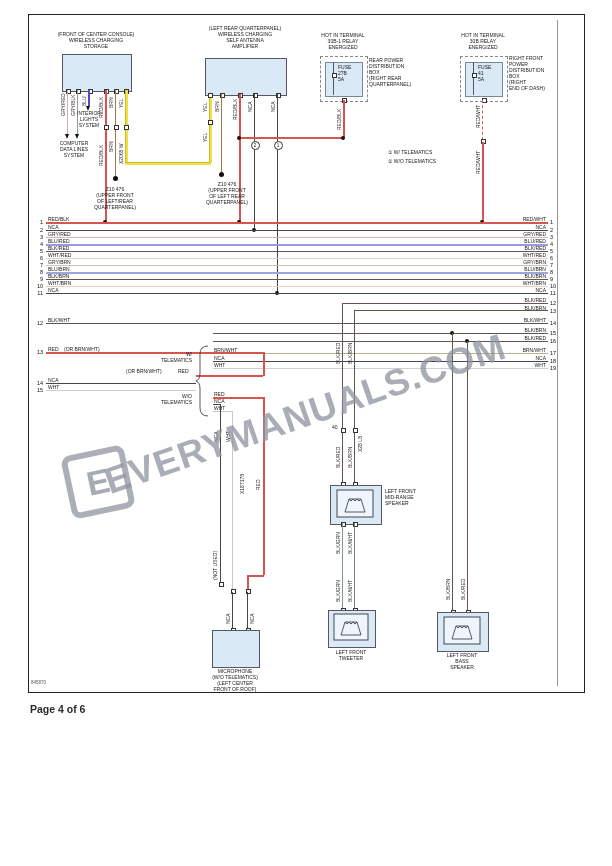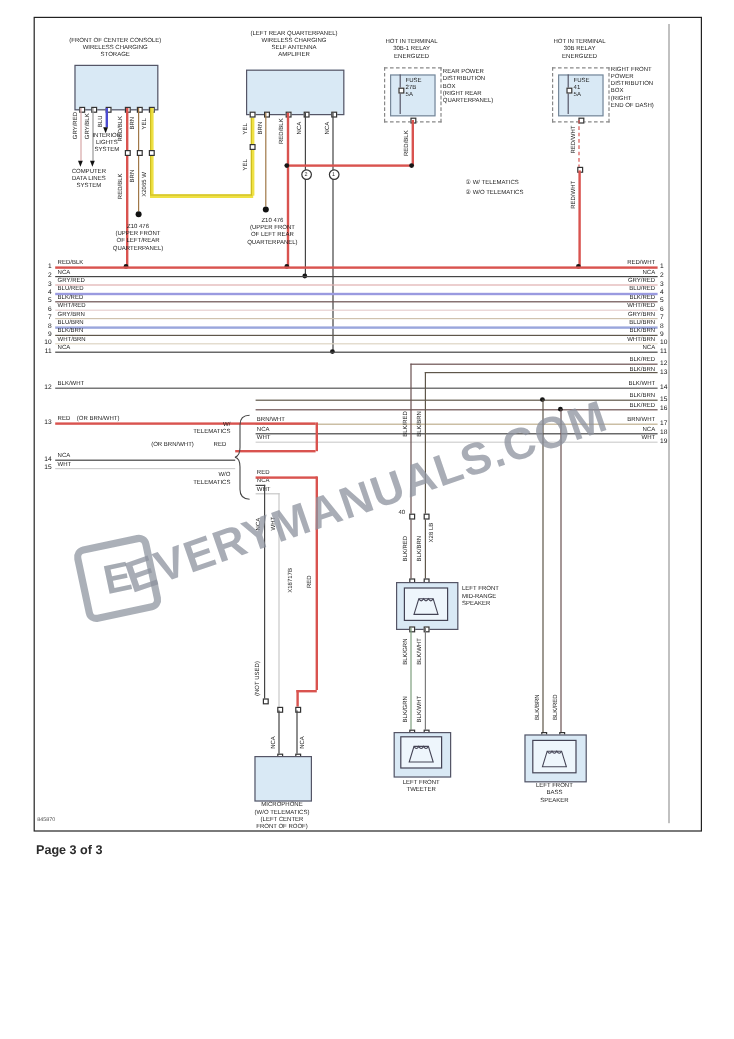--- a/index.html
+++ b/index.html
@@ -374,15 +374,15 @@
     <path d="M9 23 L13 10 H25 L29 23 Z" fill="none" stroke="#445" stroke-width="0.9"></path>
     <path d="M13 10 q2 3.5 4 0 q2 3.5 4 0 q2 3.5 4 0" fill="none" stroke="#445" stroke-width="0.9"></path>
   </svg>
   <div class="t tc" style="left:431px;top:652px;width:62px;">LEFT FRONT</div>
   <div class="t tc" style="left:431px;top:658px;width:62px;">BASS</div>
   <div class="t tc" style="left:431px;top:664px;width:62px;">SPEAKER</div>
 
   <div class="wm-logo">E</div>
   <div class="wm-text">EVERYMANUALS.COM</div>
 
-  <div class="footer">Page 3 of 3</div>
+  <div class="footer">Page 4 of 6</div>
 
 </div>
 
 </body></html>

